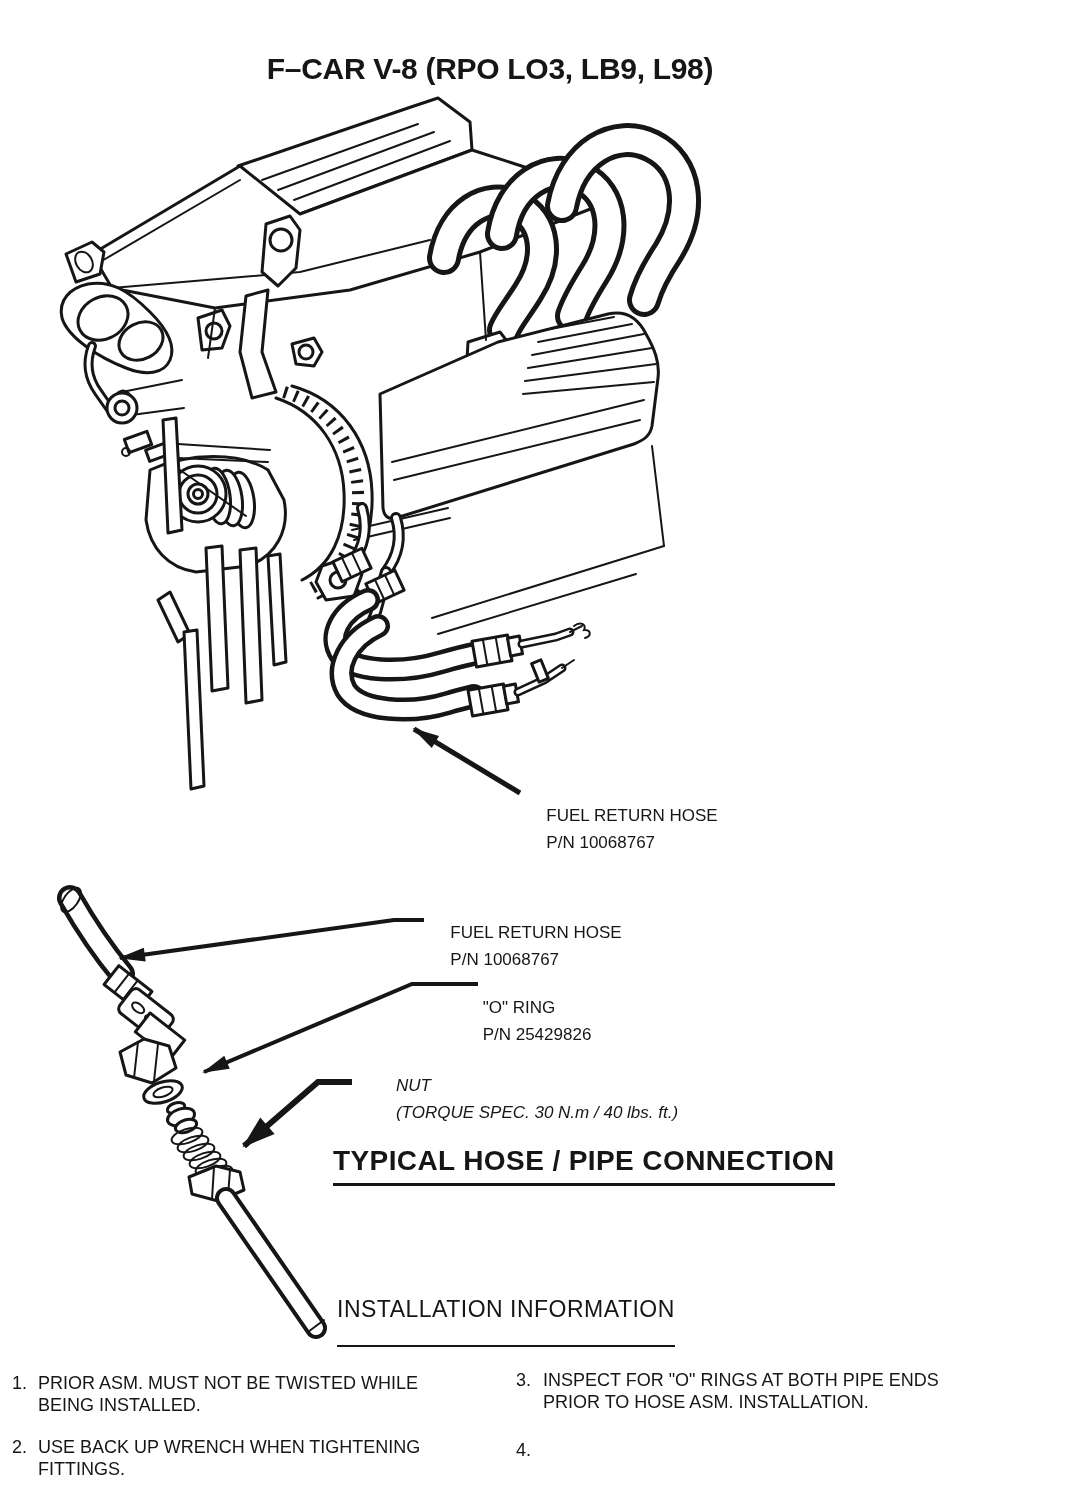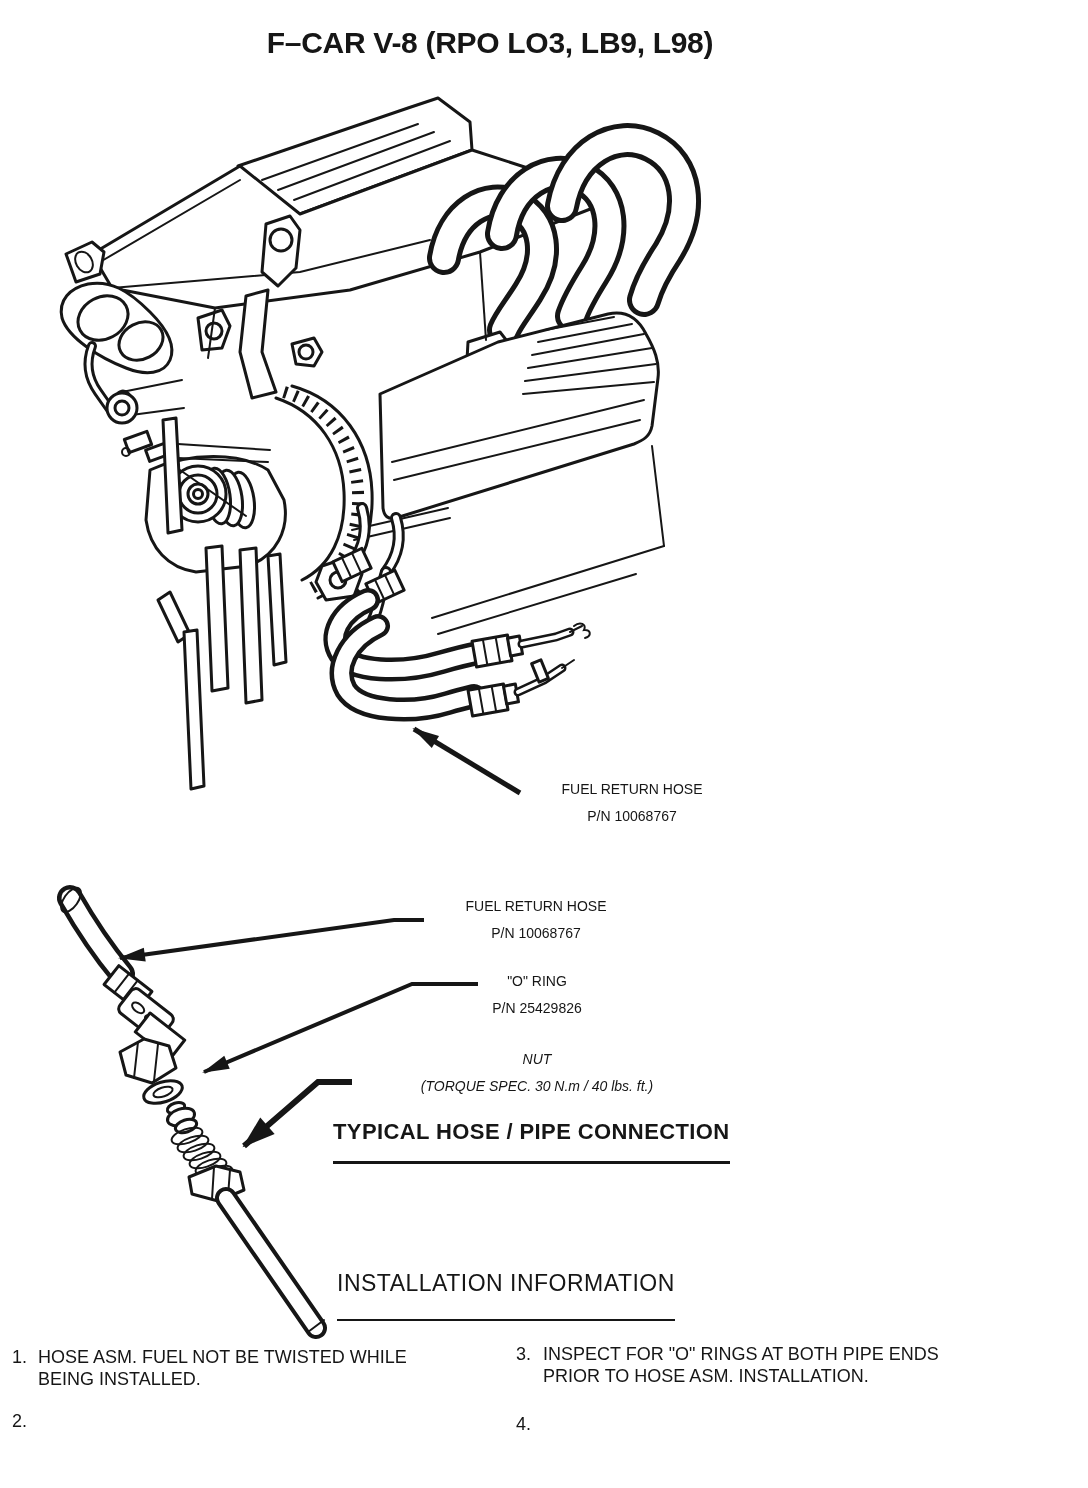--- a/index.html
+++ b/index.html
@@ -12,36 +12,36 @@
 
   
   .ln  { stroke:#161616; stroke-width:3; fill:none; stroke-linejoin:round; stroke-linecap:round; }
   .f   { fill:#ffffff; }
   .t   { stroke:#161616; stroke-width:2; fill:none; stroke-linecap:round; }
   .tubeO { stroke:#161616; fill:none; stroke-linecap:round; }
   .tubeI { stroke:#ffffff; fill:none; stroke-linecap:round; }
   .ribs { stroke:#161616; fill:none; stroke-dasharray:3 8; }
   .arrow { stroke:#161616; fill:none; }
 
-  .txt { position:absolute; color:#161616; }
+  .txt { position:absolute; color:#161616;margin-top:26px; }
   .title {
     left:210px; top:26px; width:560px; text-align:center;
     font-size:30px; font-weight:bold; letter-spacing:-0.3px; white-space:nowrap;
   }
   .lbl {
-    font-size:14px; line-height:27px; text-align:center;
+    font-size:17px; line-height:27px; text-align:left;
     transform:translateX(-50%); white-space:nowrap;
   }
   .lbl-engine-hose { left:632px; top:776px; }
   .lbl-detail-hose { left:536px; top:893px; }
   .lbl-oring       { left:537px; top:968px; }
   .lbl-nut         { left:537px; top:1046px;font-style:italic; }
   .cap-typical {
-    left:333px; top:1119px; font-size:22px; font-weight:bold; letter-spacing:0.4px;
-    border-bottom:3px solid #161616; padding-bottom:16px; white-space:nowrap;
+    left:333px; top:1119px; font-size:28px; font-weight:bold; letter-spacing:0.4px;
+    border-bottom:3px solid #161616; padding-bottom:6px; white-space:nowrap;
   }
   .hd-install {
     left:337px; top:1270px; font-size:23px; letter-spacing:0.5px;
     border-bottom:2px solid #161616; padding-bottom:22px; white-space:nowrap;
   }
   .item-num  { font-size:18px; line-height:22px; }
   .item-text { font-size:18px; line-height:22px; white-space:pre-line; }
   .n1 { left:12px;  top:1346px; }  .t1 { left:38px;  top:1346px; width:410px; }
   .n2 { left:12px;  top:1410px; }  .t2 { left:38px;  top:1410px; width:410px; }
   .n3 { left:516px; top:1343px; }  .t3 { left:543px; top:1343px; width:440px; }
@@ -307,24 +307,26 @@
   <div class="txt lbl lbl-nut">
     <div>NUT</div>
     <div>(TORQUE SPEC. 30 N.m / 40 lbs. ft.)</div>
   </div>
 
   <div class="txt cap-typical">TYPICAL HOSE / PIPE CONNECTION</div>
 
   <div class="txt hd-install">INSTALLATION INFORMATION</div>
 
   <div class="txt item-num n1">1.</div>
-  <div class="txt item-text t1">HOSE ASM. FUEL NOT BE TWISTED WHILE
+  <div class="txt item-text t1">PRIOR ASM. MUST NOT BE TWISTED WHILE
 BEING INSTALLED.</div>
 
   <div class="txt item-num n2">2.</div>
+  <div class="txt item-text t2">USE BACK UP WRENCH WHEN TIGHTENING
+FITTINGS.</div>
 
   <div class="txt item-num n3">3.</div>
   <div class="txt item-text t3">INSPECT FOR "O" RINGS AT BOTH PIPE ENDS
 PRIOR TO HOSE ASM. INSTALLATION.</div>
 
   <div class="txt item-num n4">4.</div>
 
 </div>
 
 </body></html>

